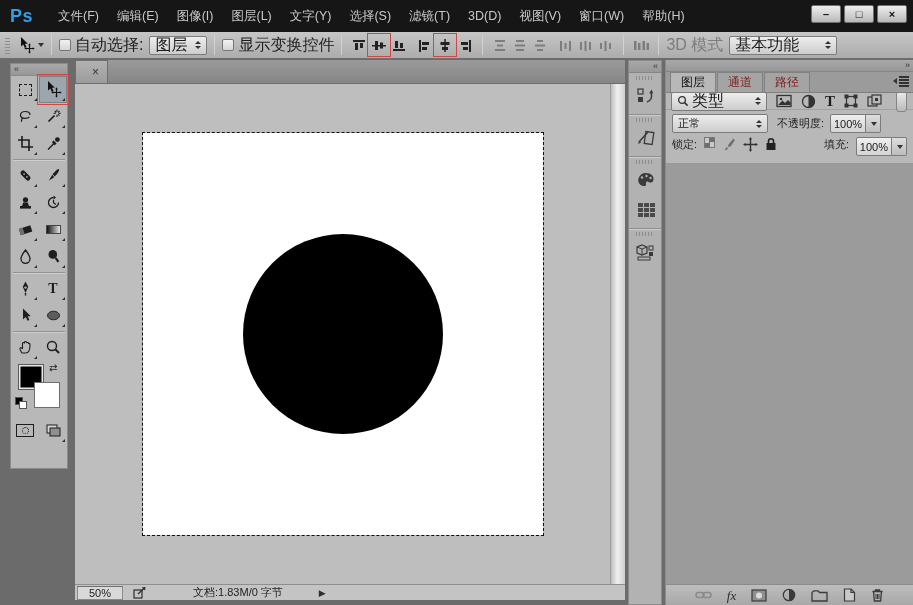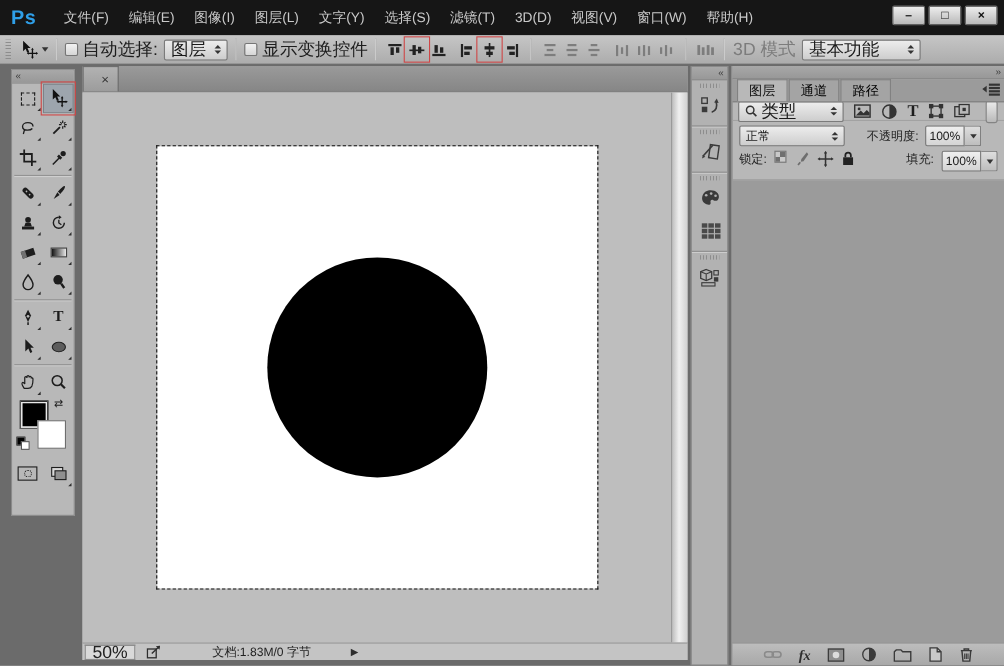--- a/index.html
+++ b/index.html
@@ -51,38 +51,38 @@
   
   .docarea { position:absolute; top:60px; left:75px; width:550px; bottom:5px; background:#bebebe; display:flex; flex-direction:column; }
   .tabbar { height:24px; background:linear-gradient(#9a9a9a,#868686); border-bottom:1px solid #6e6e6e; display:flex; align-items:flex-end; }
   .doc-tab { height:23px; background:linear-gradient(#b2b2b2,#9c9c9c); border:1px solid #6e6e6e; border-bottom:none; display:flex; align-items:center; padding:0 8px; font-size:11px; color:#1c1c1c; margin-left:0; }
   .doc-close { margin-left:8px; color:#333; font-size:12px; }
   .viewport { position:relative; flex:1; background:#bebebe; overflow:hidden; }
   .artboard { position:absolute; left:68px; top:49px; width:400px; height:402px; background:#fff; outline:1px dashed #101010; }
   .shape-circle { position:absolute; left:100px; top:101px; width:200px; height:200px; border-radius:50%; background:#000; }
   .vscroll { position:absolute; right:0; top:0; bottom:0; width:15px; background:linear-gradient(90deg,#bdbdbd,#f0f0f0 45%,#cfcfcf); border-left:1px solid #9a9a9a; }
   .statusbar { height:16px; background:#c4c4c4; border-top:1px solid #8e8e8e; display:flex; align-items:center; font-size:11px; color:#222; }
-  .zoom-box { width:46px; height:14px; background:#d9d9d9; border:1px solid #8a8a8a; border-top-color:#6f6f6f; text-align:center; font-size:16px; line-height:13px; margin-left:2px; color:#222; }
+  .zoom-box { width:46px; height:14px; background:#d9d9d9; border:1px solid #8a8a8a; border-top-color:#6f6f6f; text-align:center; font-size:11px; line-height:13px; margin-left:2px; color:#222; }
   .status-text { margin-left:46px; }
   .status-arrow { margin-left:36px; font-size:9px; color:#2e2e2e; }
   .export-ico { margin-left:10px; display:flex; }
 
   
   .strip { position:absolute; top:60px; left:628px; width:34px; bottom:0; background:#b2b2b2; border:1px solid #8a8a8a; }
   .dock-head { height:12px; background:linear-gradient(#a8a8a8,#989898); border-bottom:1px solid #858585; color:#3a3a3a; font-size:9px; line-height:11px; text-align:right; padding-right:3px; }
   .grip-h { height:4px; margin:3px 7px 1px; background:repeating-linear-gradient(90deg,#8d8d8d 0 1px,transparent 1px 3px); }
   .strip-btn { width:34px; height:30px; display:flex; align-items:center; justify-content:center; }
   .strip-div { height:1px; background:#8e8e8e; box-shadow:0 1px 0 #cdcdcd; margin:3px 0; }
   .grid9 { display:grid; grid-template-columns:repeat(3,5px); grid-template-rows:repeat(3,4px); gap:1px; }
   .grid9 span { background:#4a4a4a; }
 
   
   .dock { position:absolute; top:60px; left:665px; right:0; bottom:0; background:#b8b8b8; border-left:1px solid #8a8a8a; display:flex; flex-direction:column; }
   .tabs-row { height:21px; background:#9b9b9b; border-bottom:1px solid #7f7f7f; display:flex; align-items:stretch; padding-left:4px; position:relative; }
-  .ptab { font-size:12px; padding:0 10px; display:flex; align-items:center; color:#000000; background:#a4a4a4; border:1px solid #818181; border-bottom:none; margin-right:1px; }
+  .ptab { font-size:12px; padding:0 10px; display:flex; align-items:center; color:#7f1d1d; background:#a4a4a4; border:1px solid #818181; border-bottom:none; margin-right:1px; }
   .ptab.active { background:#b8b8b8; color:#101010; }
   .pmenu { position:absolute; right:4px; top:4px; display:flex; align-items:center; gap:2px; }
   .pmenu .tri { width:0; height:0; border-top:3px solid transparent; border-bottom:3px solid transparent; border-right:4px solid #333; }
   .pmenu .bars { display:flex; flex-direction:column; gap:1.5px; }
   .pmenu .bars i { width:10px; height:1.5px; background:#333; }
   .filter-row { height:17px; display:flex; align-items:center; padding:0 6px 0 5px; gap:9px; border-bottom:1px solid #a2a2a2; }
   .search-sel { width:96px; }
   .toggle-pill { margin-left:auto; width:11px; height:21px; background:linear-gradient(#ececec,#b9b9b9); border:1px solid #848484; border-radius:3px; }
   .blend-row { height:27px; display:flex; align-items:center; padding:0 6px; gap:6px; font-size:11px; color:#1d1d1d; }
   .lock-row { height:27px; display:flex; align-items:flex-start; padding:0 6px; gap:7px; font-size:11px; color:#1d1d1d; border-bottom:1px solid #9a9a9a; }
@@ -101,21 +101,21 @@
   .corner.tl { left:-3px; top:-3px; border-right:none; border-bottom:none; }
   .corner.tr { right:-3px; top:-3px; border-left:none; border-bottom:none; }
   .corner.bl { left:-3px; bottom:-3px; border-right:none; border-top:none; }
   .corner.br { right:-3px; bottom:-3px; border-left:none; border-top:none; }
   .shape-badge { position:absolute; right:-4px; bottom:-4px; width:12px; height:10px; background:#e7ecf4; border:1px solid #44597a; box-shadow:inset 0 0 0 1.5px #fff; }
   .layer-name { font-size:12px; color:#101010; }
   .layer-name.italic { font-style:italic; }
   .row-lock { position:absolute; right:12px; top:13px; }
   .layers-empty { flex:1; background:#9b9b9b; }
   .dock-bottom { height:21px; background:linear-gradient(#bdbdbd,#a8a8a8); border-top:1px solid #8b8b8b; display:flex; align-items:center; justify-content:center; gap:15px; }
-  .fx-label { font-family:"Liberation Serif","DejaVu Serif",serif; font-style:italic; font-weight:bold; font-size:13px; color:#2e2e2e; line-height:1; }
+  .fx-label { font-family:"Liberation Serif","DejaVu Serif",serif; font-style:italic; font-weight:normal; font-size:13px; color:#2e2e2e; line-height:1; }
 </style>
 </head>
 <body>
 
 <div id="app">
 
   <div class="menubar">
     <span class="ps-logo">Ps</span>
     <span class="menu-item">文件(F)</span>
     <span class="menu-item">编辑(E)</span>
@@ -595,21 +595,21 @@
     </div>
 
     <div class="blend-row">
       <div class="sel" style="width:96px;gap:15px;">
         <span>正常</span>
         <span class="spinner">
             <i class="up"></i>
             <i class="dn"></i>
           </span>
       </div>
-      <span style="margin-left:14px;">不透明度:</span>
+      <span style="margin-left:3px;">不透明度:</span>
       <div class="numfield">
         <span class="val">100%</span>
         <span class="btn">
             <span class="caret"></span>
           </span>
       </div>
     </div>
 
     <div class="lock-row">
       <span>锁定:</span>

